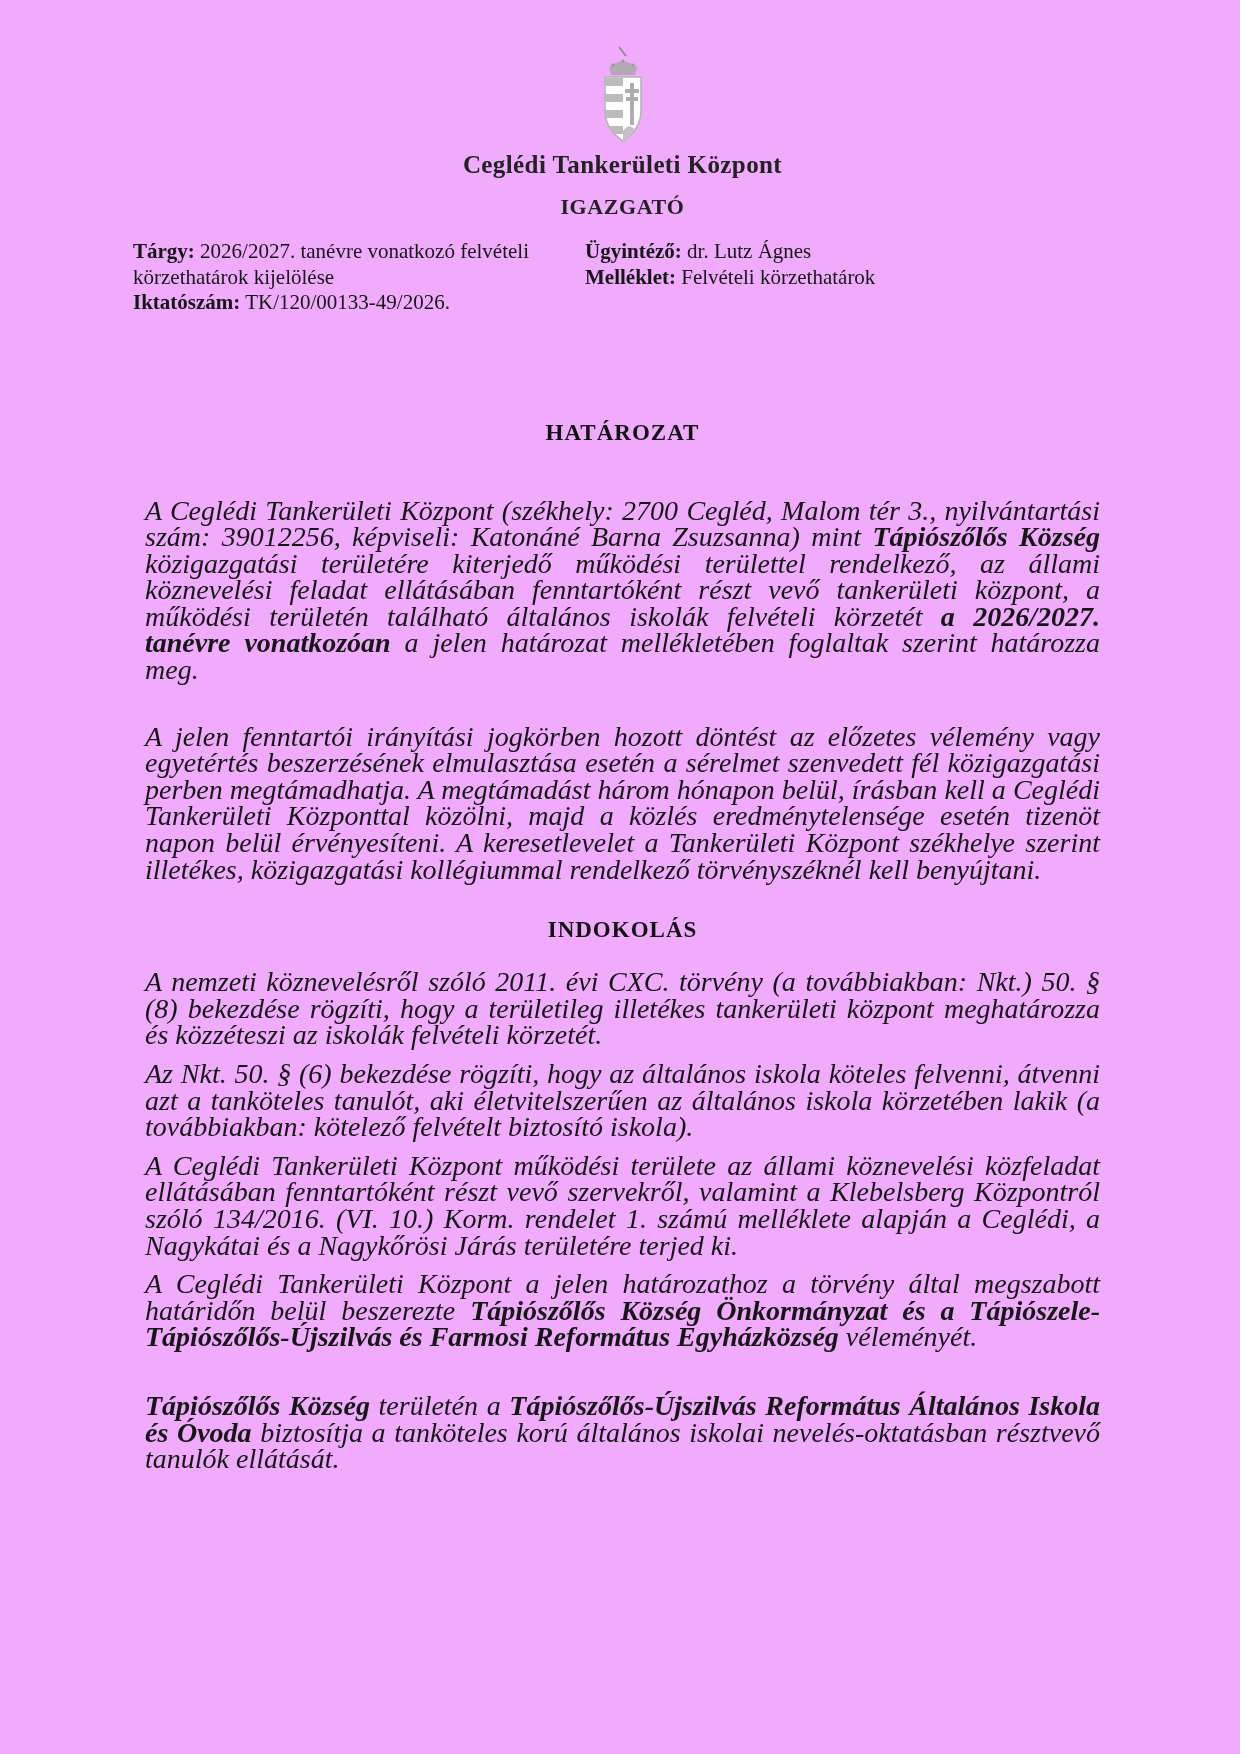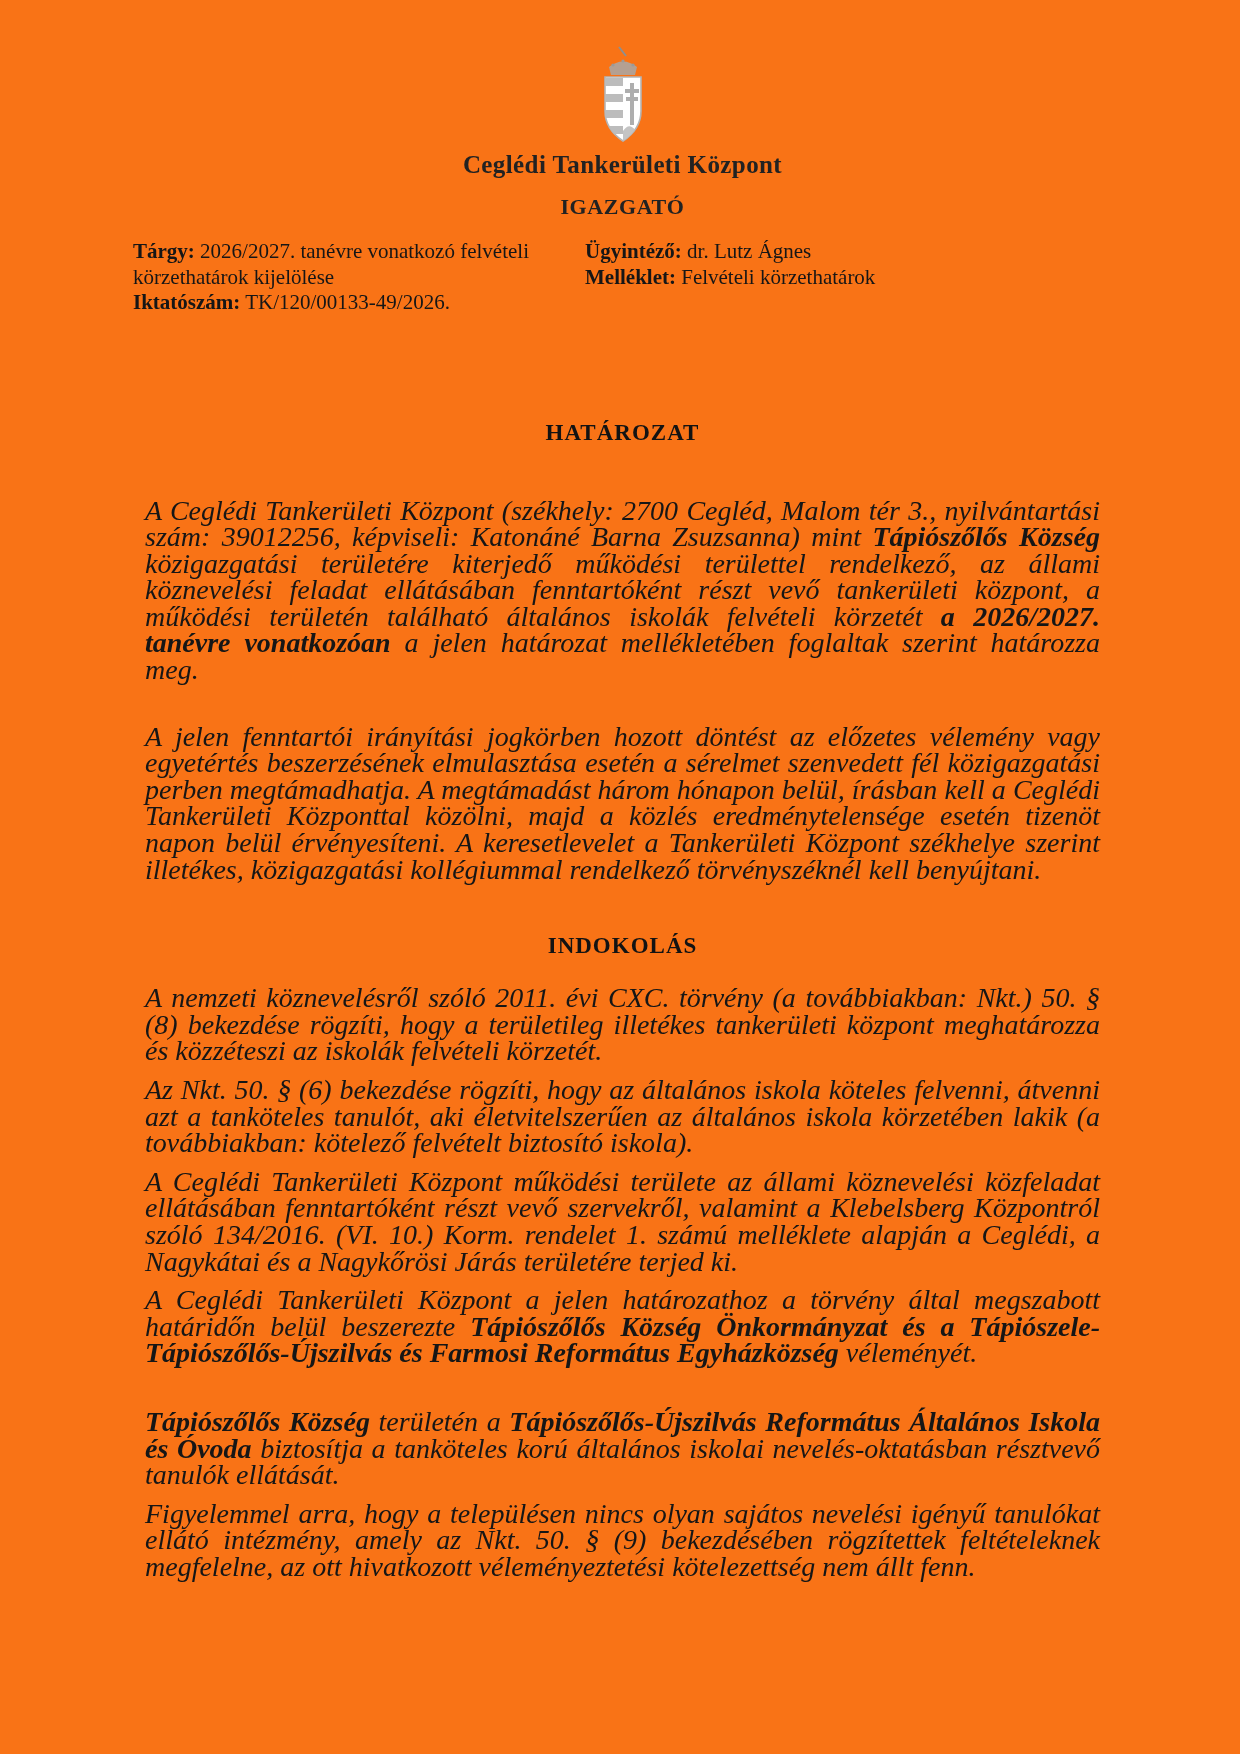--- a/index.html
+++ b/index.html
@@ -1,34 +1,34 @@
 <!DOCTYPE html>
 <html lang="hu"><head>
 <meta charset="utf-8">
 <style>
   html,body{margin:0;padding:0;background:#e9e9e9;}
   .page{
-    width:1240px;height:1754px;background:#f97316;margin:0 auto;
+    width:1240px;height:1754px;background:#f0abfc;margin:0 auto;
     box-sizing:border-box;padding:45px 128px 0 133px;position:relative;
     font-family:"Liberation Serif", serif;color:#161616;overflow:hidden;
   }
   .letterhead{text-align:center;}
   .crest{display:block;height:104px;}
   .org-name{font-size:25px;font-weight:bold;line-height:32px;letter-spacing:.4px;color:#222;}
   .org-role{font-size:22px;font-weight:bold;line-height:28px;margin-top:12px;letter-spacing:.6px;color:#222;}
   .meta{display:flex;justify-content:flex-start;margin-top:18px;font-size:21px;line-height:25.5px;}
   .meta-left{width:452px;}
   .meta-right{width:442px;}
   .meta p{margin:0;}
   .lbl{font-weight:bold;}
   .doc-heading{
     font-size:23px;font-weight:bold;text-align:center;letter-spacing:1px;
     margin:102px 0 0 0;line-height:30px;color:#131313;
   }
-  .doc-heading.h2{margin-top:48px;}
+  .doc-heading.h2{margin-top:32px;}
   .par{font-size:28px;line-height:26.6px;text-align:justify;margin:12px;color:#161616;font-style:italic;}
   .first-par{margin-top:50px;}
   .gap-par{margin-top:40px;}
   .after-h{margin-top:24px;}
   .gap2-par{margin-top:42px;}
   b{font-weight:bold;}
 </style>
 </head>
 <body>
 
@@ -82,15 +82,14 @@
   <h2 class="doc-heading h2">INDOKOLÁS</h2>
 
   <p class="par after-h">A nemzeti köznevelésről szóló 2011. évi CXC. törvény (a továbbiakban: Nkt.) 50. § (8) bekezdése rögzíti, hogy a területileg illetékes tankerületi központ meghatározza és közzéteszi az iskolák felvételi körzetét.</p>
   <p class="par">Az Nkt. 50. § (6) bekezdése rögzíti, hogy az általános iskola köteles felvenni, átvenni azt a tanköteles tanulót, aki életvitelszerűen az általános iskola körzetében lakik (a továbbiakban: kötelező felvételt biztosító iskola).</p>
   <p class="par">A Ceglédi Tankerületi Központ működési területe az állami köznevelési közfeladat ellátásában fenntartóként részt vevő szervekről, valamint a Klebelsberg Központról szóló 134/2016. (VI. 10.) Korm. rendelet 1. számú melléklete alapján a Ceglédi, a Nagykátai és a Nagykőrösi Járás területére terjed ki.</p>
 
   <p class="par"><span>A Ceglédi Tankerületi Központ a jelen határozathoz a törvény által megszabott határidőn belül beszerezte </span><b>Tápiószőlős Község Önkormányzat és a Tápiószele-Tápiószőlős-Újszilvás és Farmosi Református Egyházközség</b><span> véleményét.</span></p>
 
   <p class="par gap2-par"><b>Tápiószőlős Község</b><span> területén a </span><b>Tápiószőlős-Újszilvás Református Általános Iskola és Óvoda</b><span> biztosítja a tanköteles korú általános iskolai nevelés-oktatásban résztvevő tanulók ellátását.</span></p>
 
-  <p class="par">Figyelemmel arra, hogy a településen nincs olyan sajátos nevelési igényű tanulókat ellátó intézmény, amely az Nkt. 50. § (9) bekezdésében rögzítettek feltételeknek megfelelne, az ott hivatkozott véleményeztetési kötelezettség nem állt fenn.</p>
 
 </div>
 
 </body></html>

